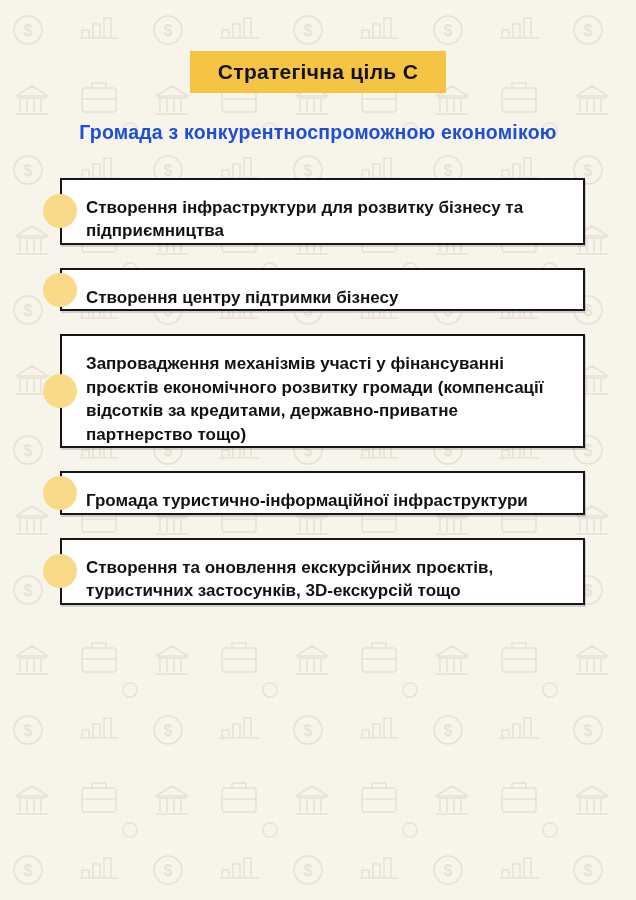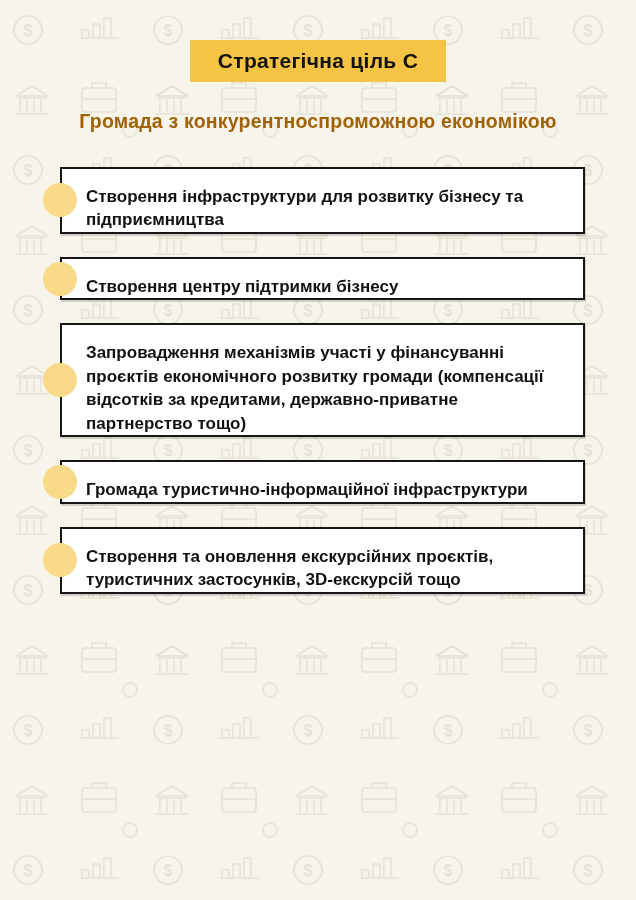--- a/index.html
+++ b/index.html
@@ -20,33 +20,33 @@
     z-index: 0;
   }
   .content {
     position: relative;
     z-index: 1;
     padding-top: 40px;
   }
   .badge {
     display: block;
     width: fit-content;
-    margin: 0 auto 28px auto;
+    margin: 11px auto 28px auto;
     background: #f6c445;
     color: #121212;
     font-weight: bold;
     font-size: 21px;
     letter-spacing: 0.3px;
     padding: 9px 28px;
   }
   .title {
     text-align: center;
     font-weight: bold;
     font-size: 19.5px;
-    color: #a16207;
+    color: #1d4ed8;
     margin: 0 18px 34px 18px;
     letter-spacing: 0.2px;
   }
   .cards {
     display: flex;
     flex-direction: column;
     gap: 23px;
     margin-left: 60px;
     width: 525px;
   }

